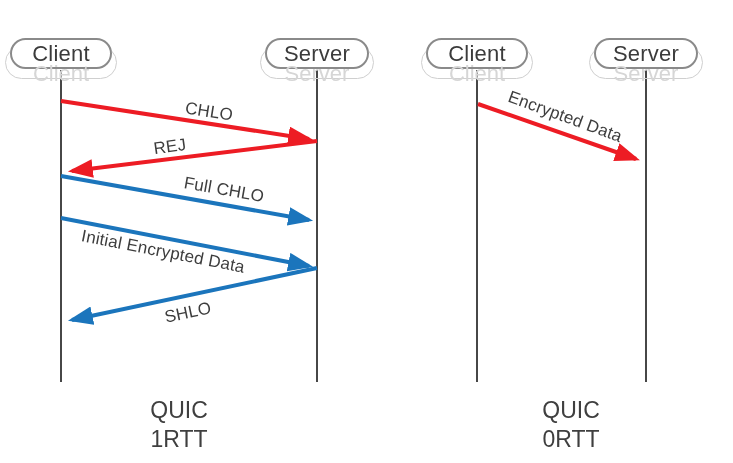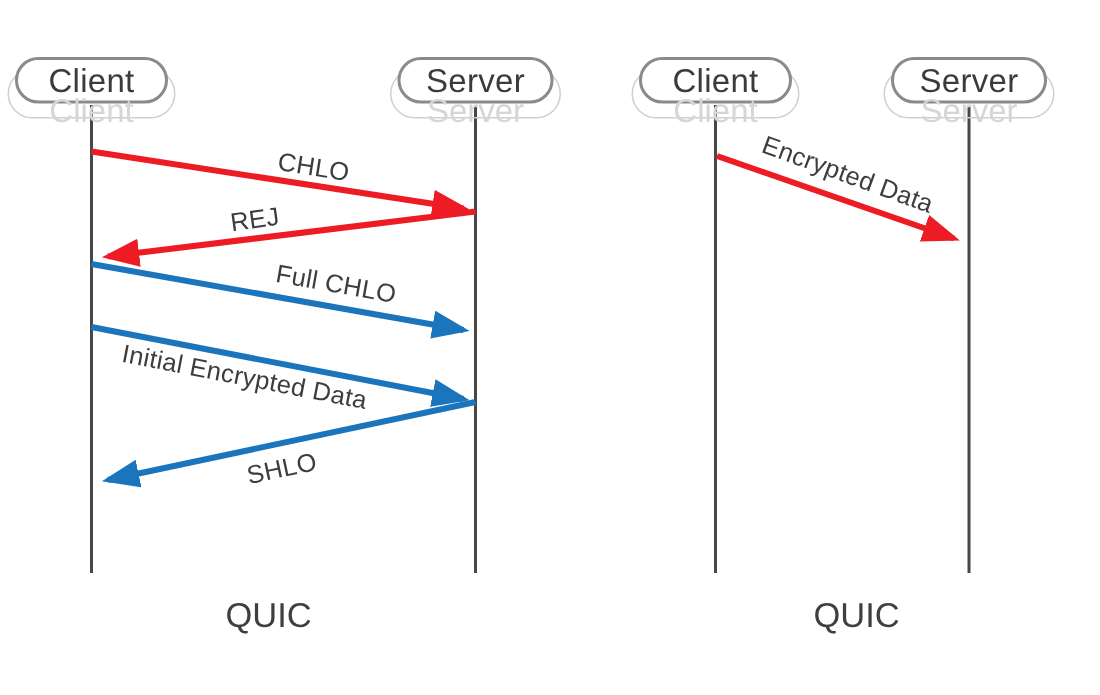--- a/index.html
+++ b/index.html
@@ -161,18 +161,20 @@
 
   <div class="msg" style="left:209px; top:112px; transform:translate(-50%,-50%) rotate(9deg);">CHLO</div>
   <div class="msg" style="left:170px; top:147px; transform:translate(-50%,-50%) rotate(-8deg);">REJ</div>
   <div class="msg" style="left:224px; top:190px; transform:translate(-50%,-50%) rotate(10deg);">Full CHLO</div>
   <div class="msg" style="left:163px; top:252px; transform:translate(-50%,-50%) rotate(11deg);">Initial Encrypted Data</div>
   <div class="msg" style="left:188px; top:313px; transform:translate(-50%,-50%) rotate(-12deg);">SHLO</div>
   <div class="msg" style="left:565px; top:117px; transform:translate(-50%,-50%) rotate(20deg);">Encrypted Data</div>
 
   <div class="caption" style="left:179px;">
     <div>QUIC</div>
+    <div>1RTT</div>
   </div>
   <div class="caption" style="left:571px;">
     <div>QUIC</div>
+    <div>0RTT</div>
   </div>
 
 </div>
 
 </body></html>

